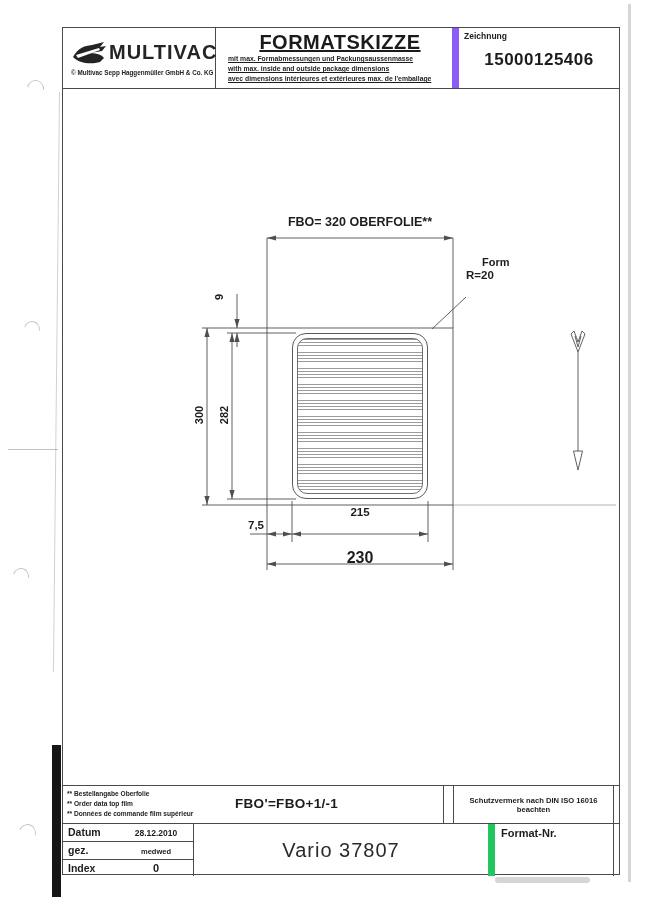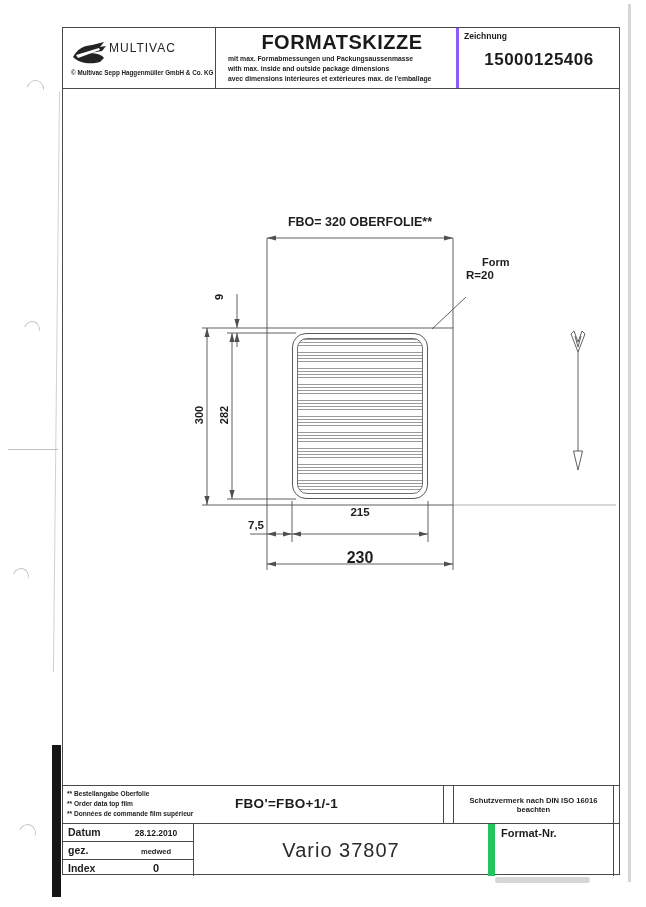--- a/index.html
+++ b/index.html
@@ -22,24 +22,24 @@
   .black-bar { position:absolute; left:52px; top:745px; width:9px; height:152px; background:#161616; }
 
   
   .frame { position:absolute; left:62px; top:27px; width:558px; height:848px; border:1px solid #4a4a4a; }
 
   
   .header { position:absolute; left:0; top:0; width:100%; height:61px;
             border-bottom:1px solid #4a4a4a; display:flex; }
   .logo-cell { position:relative; width:153px; border-right:1px solid #4a4a4a; }
   .logo-icon { position:absolute; left:8px; top:10px; }
-  .logo-text { position:absolute; left:46px; top:13px; font-size:12px; font-weight:400;
+  .logo-text { position:absolute; left:46px; top:13px; font-size:20px; font-weight:700;
                letter-spacing:1px; color:#242424; }
   .logo-copy { position:absolute; left:8px; top:41px; font-size:6.3px; font-weight:700; color:#222; }
-  .title-cell { position:relative; width:243px; border-right:3px solid #8b5cf6; padding:3px 0 0 12px; }
+  .title-cell { position:relative; width:243px; border-right:7px solid #8b5cf6; padding:3px 0 0 12px;text-decoration:underline; }
   .doc-title { text-align:center; font-size:20px; font-weight:600; letter-spacing:.5px; color:#1a1a1a; }
   .subtitle { font-size:6.8px; font-weight:700; line-height:1.5; color:#222; }
   .zeichnung-cell { position:relative; flex:1; }
   .zeichnung-label { padding:3px 0 0 5px; font-size:8.5px; font-weight:600; }
   .zeichnung-number { text-align:center; margin-top:9px; font-size:17px; font-weight:600; letter-spacing:.5px; }
 
   
   .note-row { position:absolute; left:0; width:100%; height:39px; border-top:1px solid #4a4a4a; }
   .note-row.rowA { top:718px; }
   .note-row.rowB { top:757px; height:38px; }

